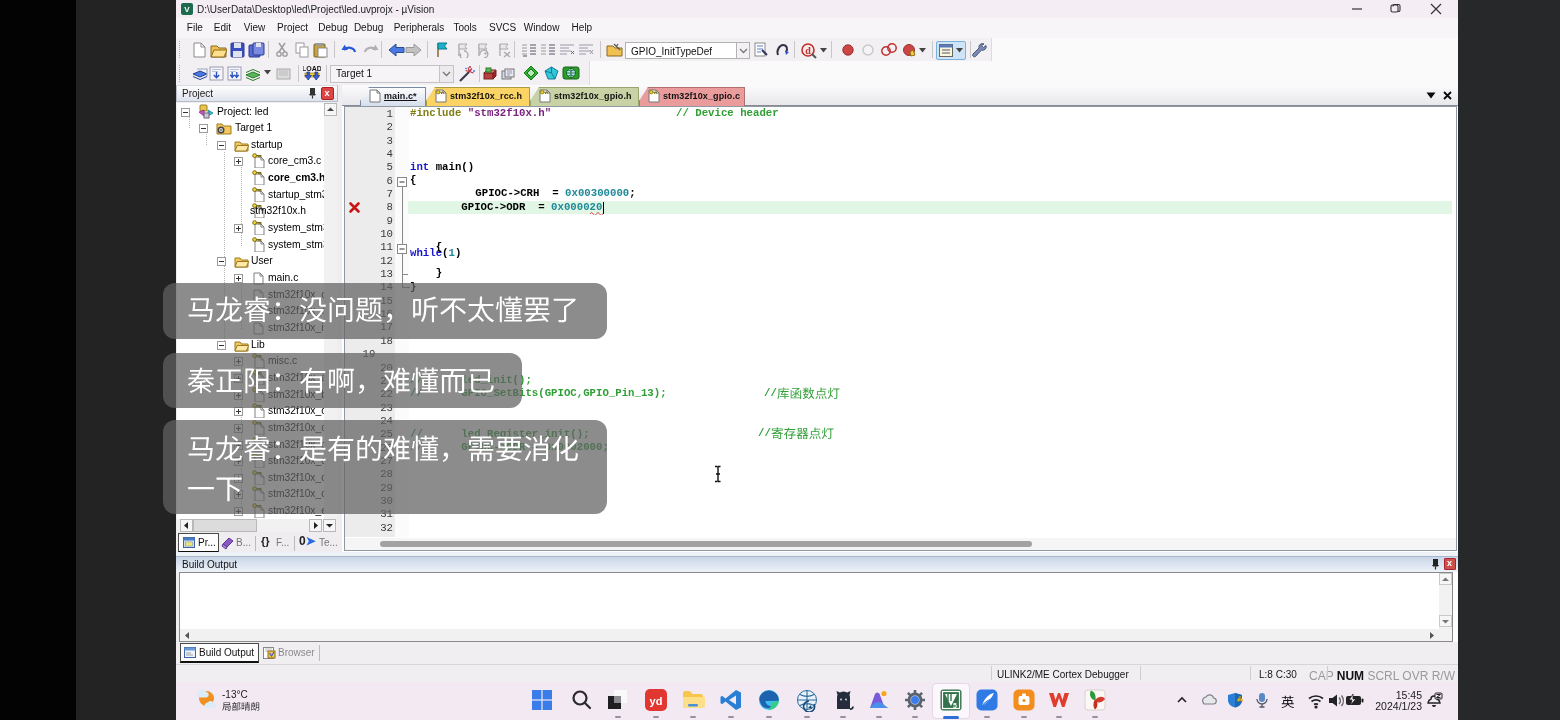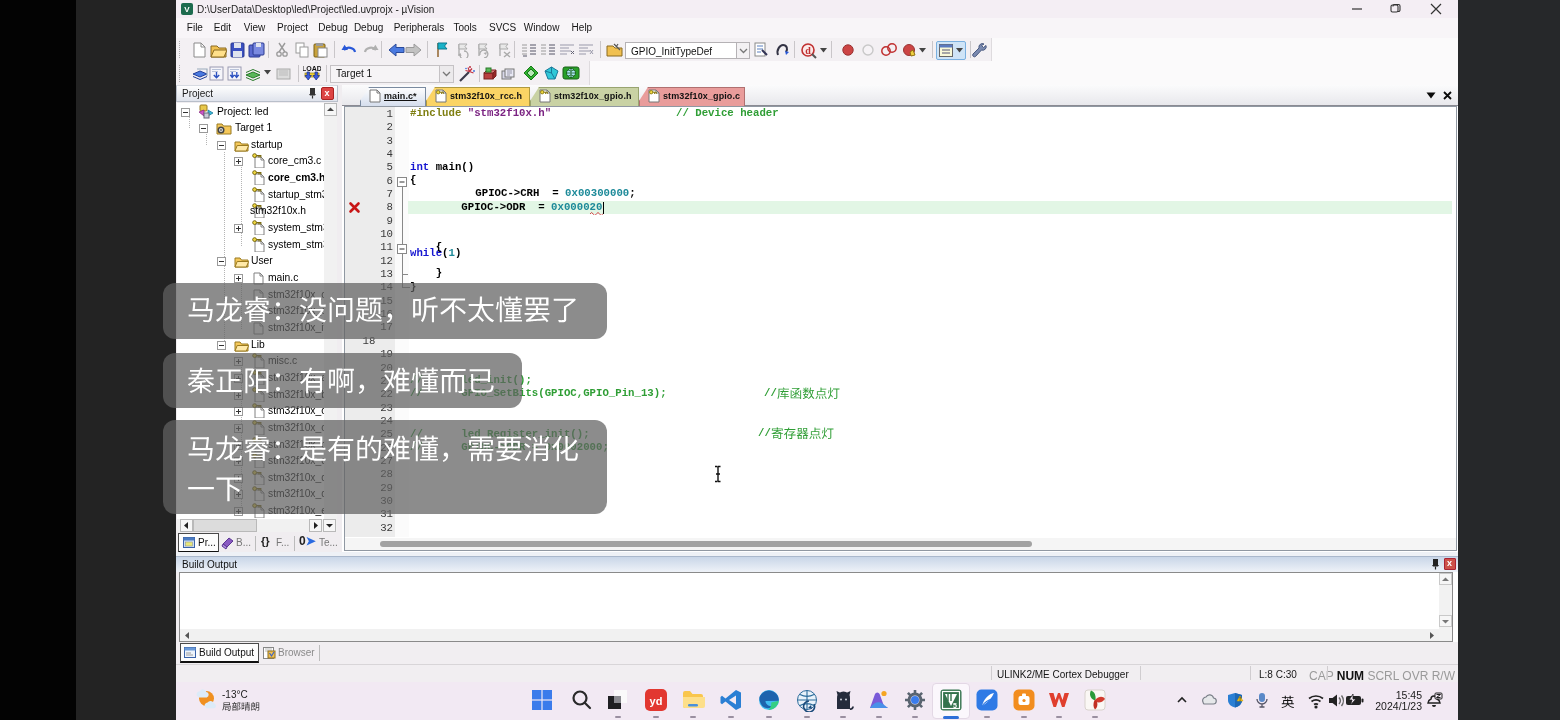--- a/index.html
+++ b/index.html
@@ -638,22 +638,22 @@
         <div class="a num" style="left:169px;top:201.4px;width:48px;">8</div>
         <div class="a num" style="left:169px;top:214.7px;width:48px;">9</div>
         <div class="a num" style="left:169px;top:228.1px;width:48px;">10</div>
         <div class="a num" style="left:169px;top:241.4px;width:48px;">11</div>
         <div class="a num" style="left:169px;top:254.7px;width:48px;">12</div>
         <div class="a num" style="left:169px;top:268.1px;width:48px;">13</div>
         <div class="a num" style="left:169px;top:281.4px;width:48px;">14</div>
         <div class="a num" style="left:169px;top:294.8px;width:48px;">15</div>
         <div class="a num" style="left:169px;top:308.1px;width:48px;">16</div>
         <div class="a num" style="left:169px;top:321.4px;width:48px;">17</div>
-        <div class="a num" style="left:169px;top:334.8px;width:48px;text-align:center;">18</div>
-        <div class="a num" style="left:169px;top:348.1px;width:48px;">19</div>
+        <div class="a num" style="left:169px;top:334.8px;width:48px;">18</div>
+        <div class="a num" style="left:169px;top:348.1px;width:48px;text-align:center;">19</div>
         <div class="a num" style="left:169px;top:361.5px;width:48px;">20</div>
         <div class="a num" style="left:169px;top:374.8px;width:48px;">21</div>
         <div class="a num" style="left:169px;top:388.1px;width:48px;">22</div>
         <div class="a num" style="left:169px;top:401.5px;width:48px;">23</div>
         <div class="a num" style="left:169px;top:414.8px;width:48px;">24</div>
         <div class="a num" style="left:169px;top:428.2px;width:48px;">25</div>
         <div class="a num" style="left:169px;top:441.5px;width:48px;">26</div>
         <div class="a num" style="left:169px;top:454.8px;width:48px;text-align:right;">27</div>
         <div class="a num" style="left:169px;top:468.2px;width:48px;">28</div>
         <div class="a num" style="left:169px;top:481.5px;width:48px;">29</div>

